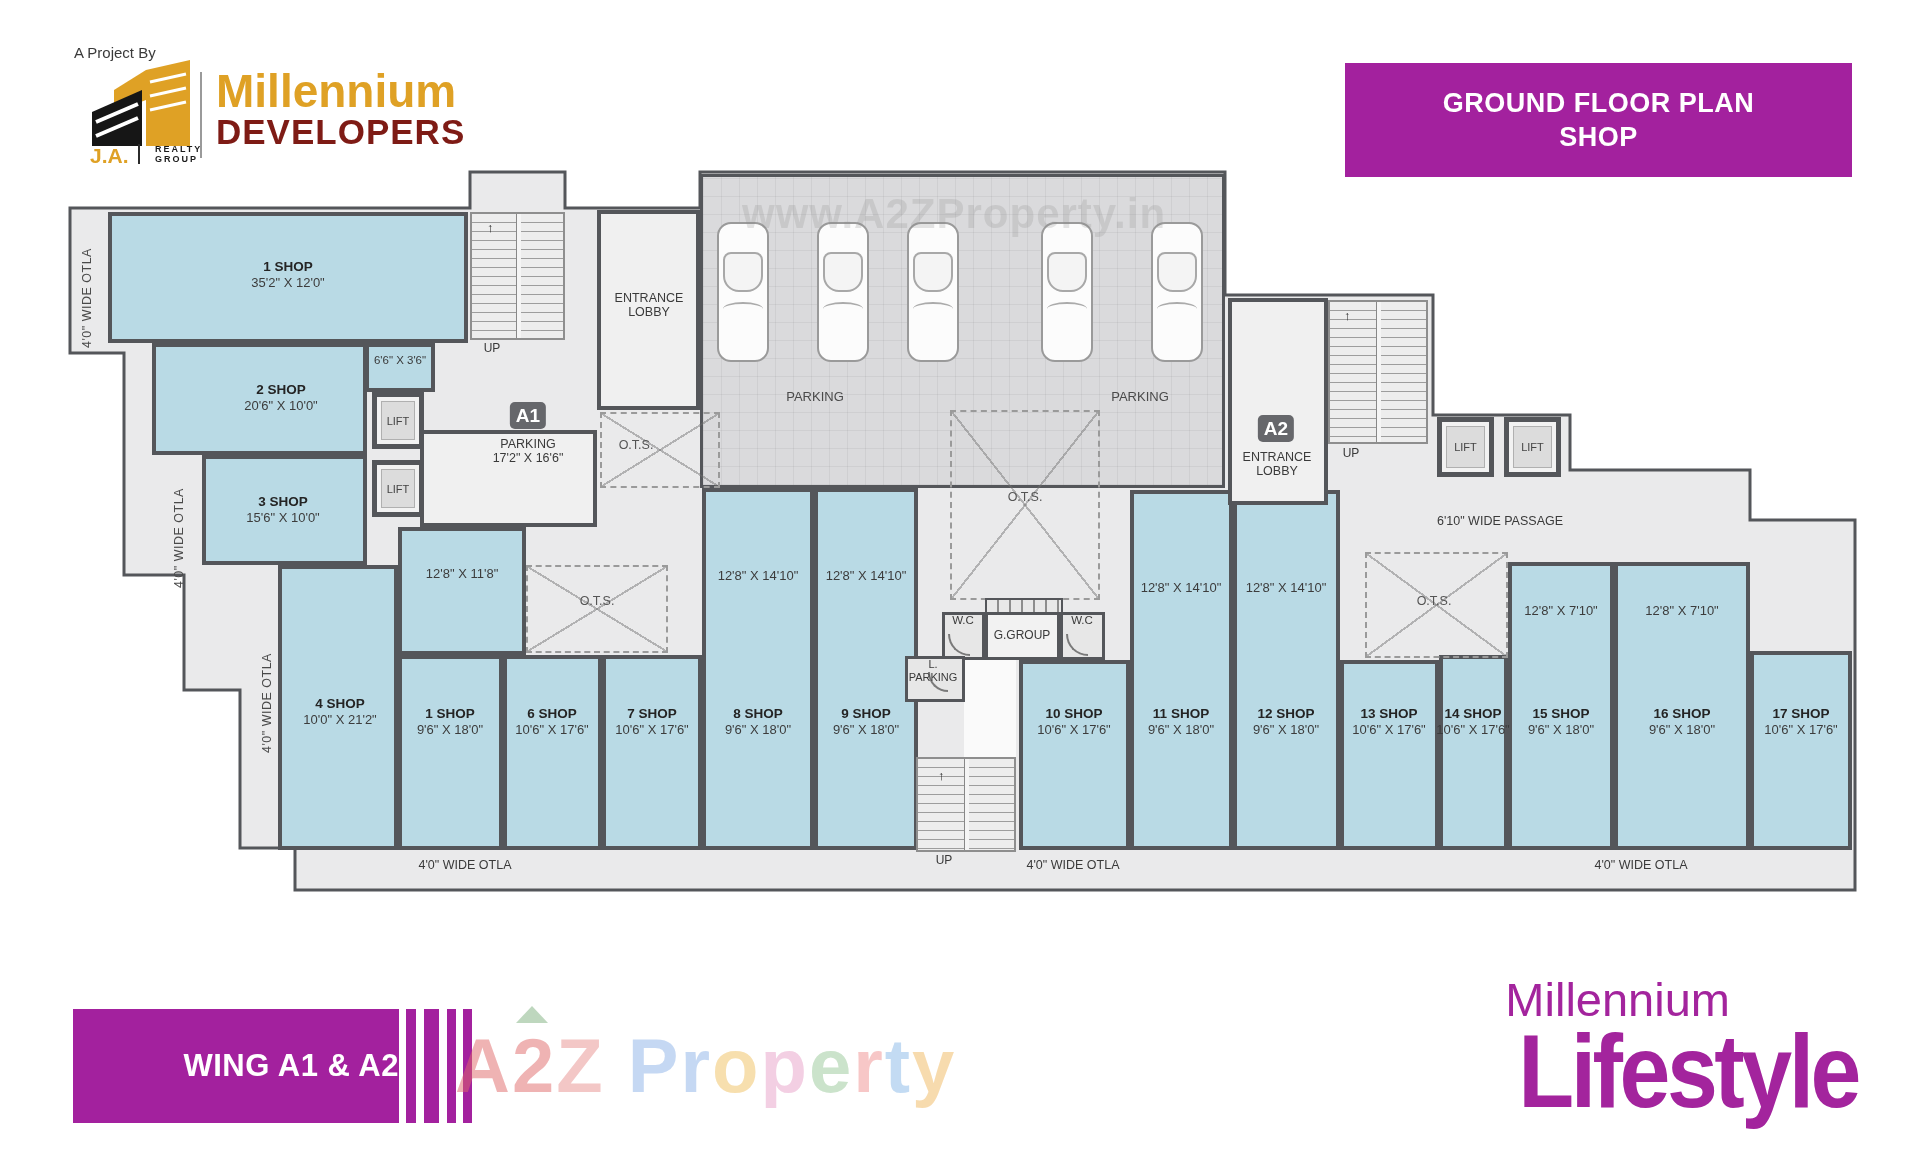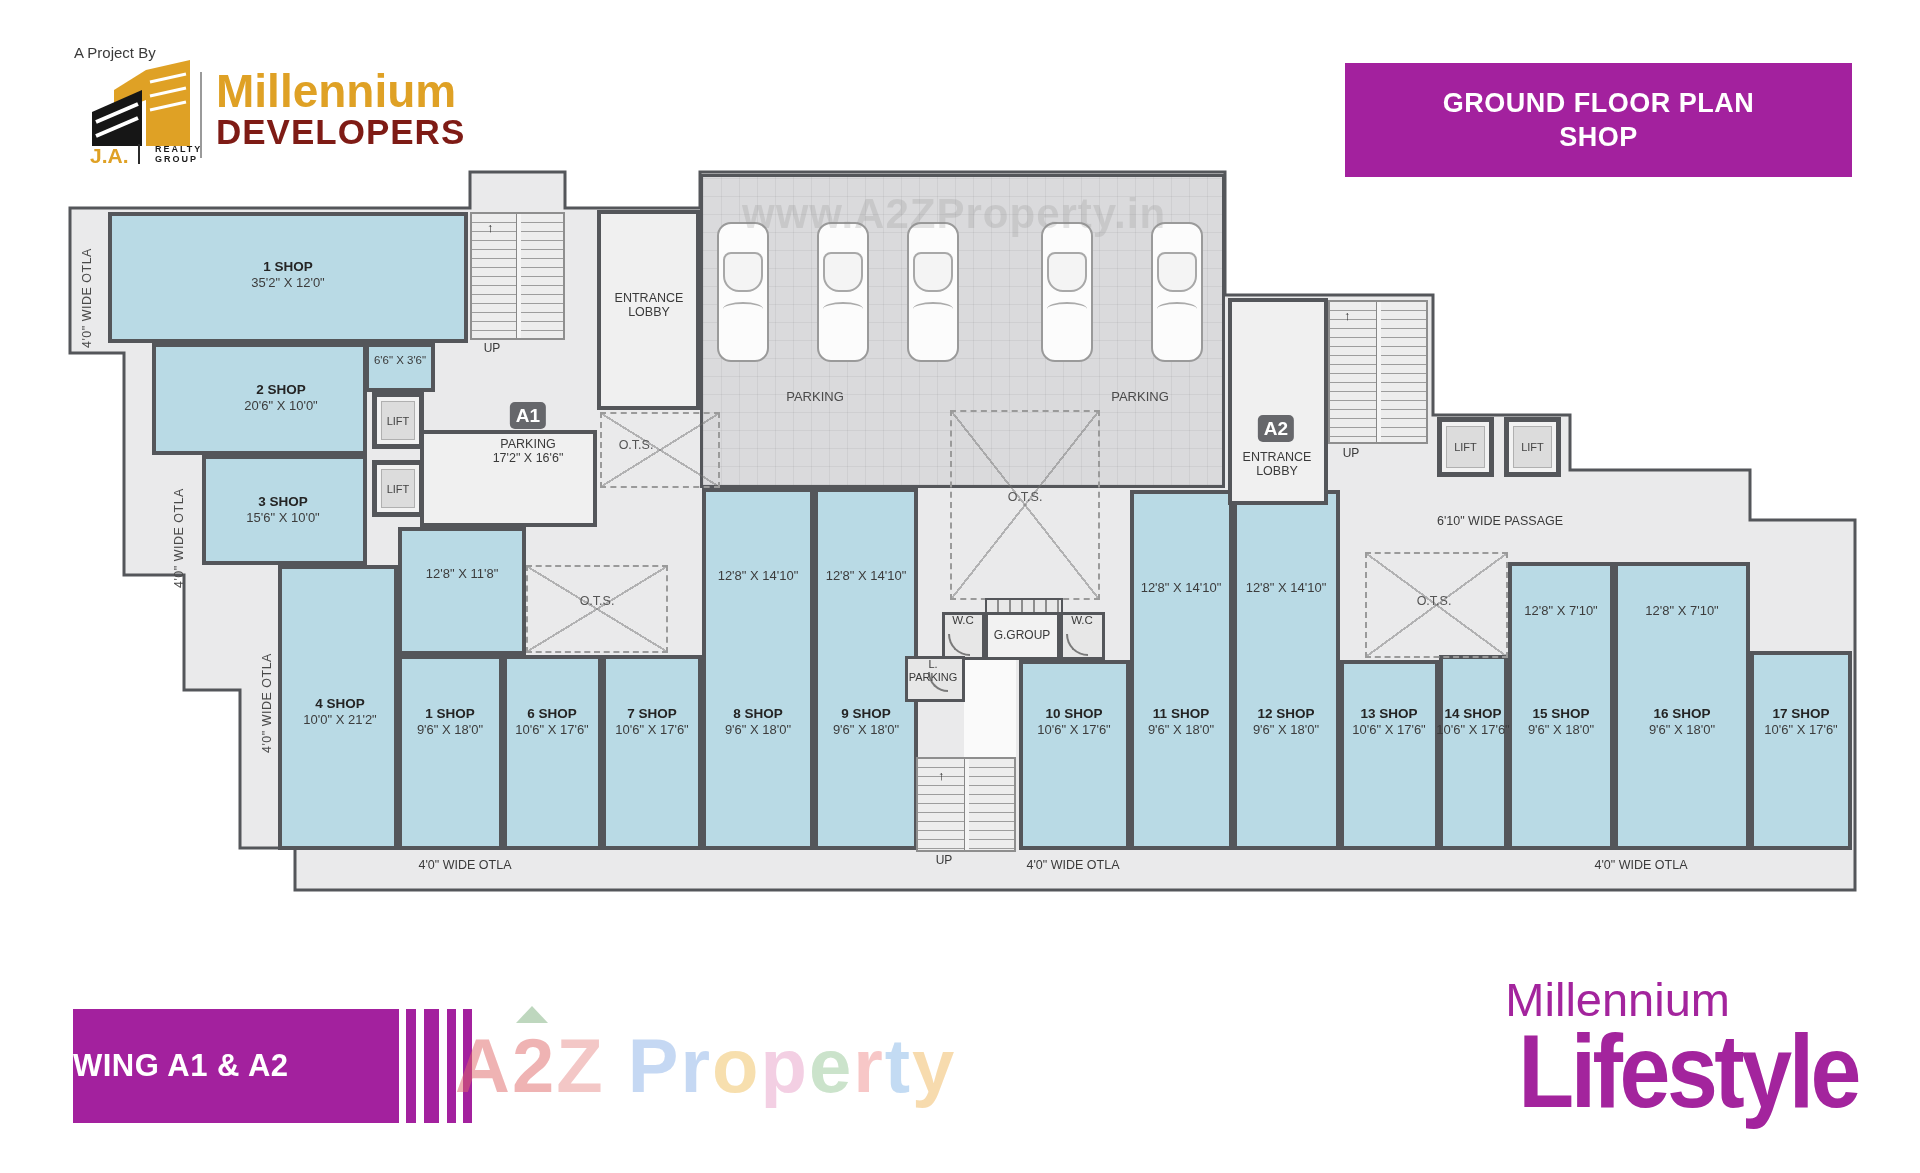--- a/index.html
+++ b/index.html
@@ -33,21 +33,21 @@
   .car{position:absolute;z-index:3;width:52px;height:140px;border:2px solid #9A9A9A;border-radius:14px;background:#FCFCFC;box-sizing:border-box;}
   .car::before{content:"";position:absolute;left:4px;right:4px;top:28px;height:36px;border:2px solid #A8A8A8;border-radius:8px 8px 16px 16px;background:#F4F4F4;}
   .car::after{content:"";position:absolute;left:4px;right:4px;top:78px;height:12px;border-top:2px solid #ABABAB;border-radius:50% 50% 0 0;}
   .arc{position:absolute;z-index:6;border-left:2px solid #7a7a7a;border-bottom:2px solid #7a7a7a;border-radius:0 0 0 100%;}
   .bar{position:absolute;background:#A3219E;z-index:6;}
   .uparrow{position:absolute;z-index:6;font-size:13px;color:#1f1f1f;}
   .banner{position:absolute;left:1345px;top:63px;width:507px;height:114px;background:#A3219E;z-index:6;
           display:flex;flex-direction:column;align-items:center;justify-content:center;color:#fff;
           font-weight:600;font-size:27px;line-height:34px;letter-spacing:.5px;}
   .wingbox{position:absolute;left:73px;top:1009px;width:326px;height:114px;background:#A3219E;z-index:6;
-           display:flex;align-items:center;justify-content:flex-start;color:#fff;font-weight:bold;font-size:31px;letter-spacing:.5px;}
+           display:flex;align-items:center;justify-content:flex-end;color:#fff;font-weight:bold;font-size:31px;letter-spacing:.5px;}
   .wm-top{position:absolute;left:742px;top:190px;z-index:7;font-size:42px;font-weight:700;color:#8a8a8a;opacity:.22;letter-spacing:1px;}
   .wm-bottom{position:absolute;left:455px;top:1022px;z-index:7;font-size:76px;font-weight:bold;opacity:.5;letter-spacing:2px;}
   .brand1{position:absolute;right:190px;top:972px;z-index:6;color:#A3249D;font-size:47px;font-weight:400;letter-spacing:0;}
   .brand2{position:absolute;right:62px;top:1012px;z-index:6;color:#A3249D;font-size:104px;font-weight:800;letter-spacing:-4px;
           transform:scaleX(.88);transform-origin:right;}
 </style>
 </head>
 <body>
 
 <div class="canvas">

